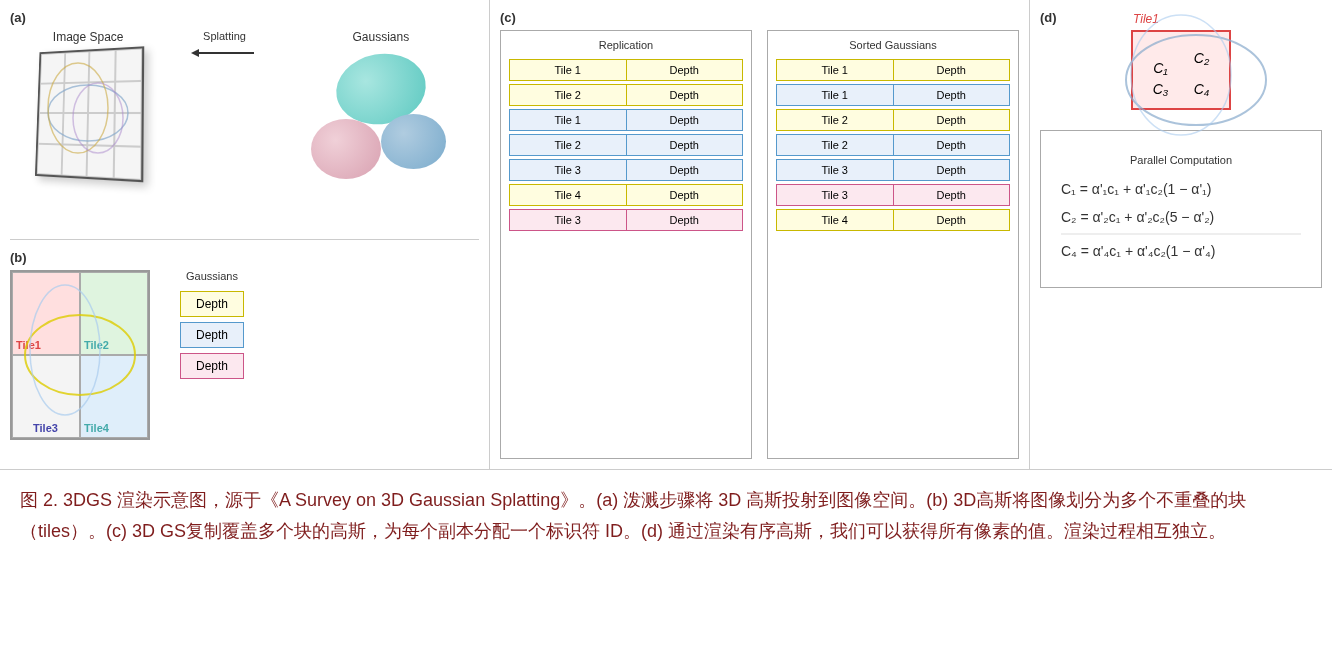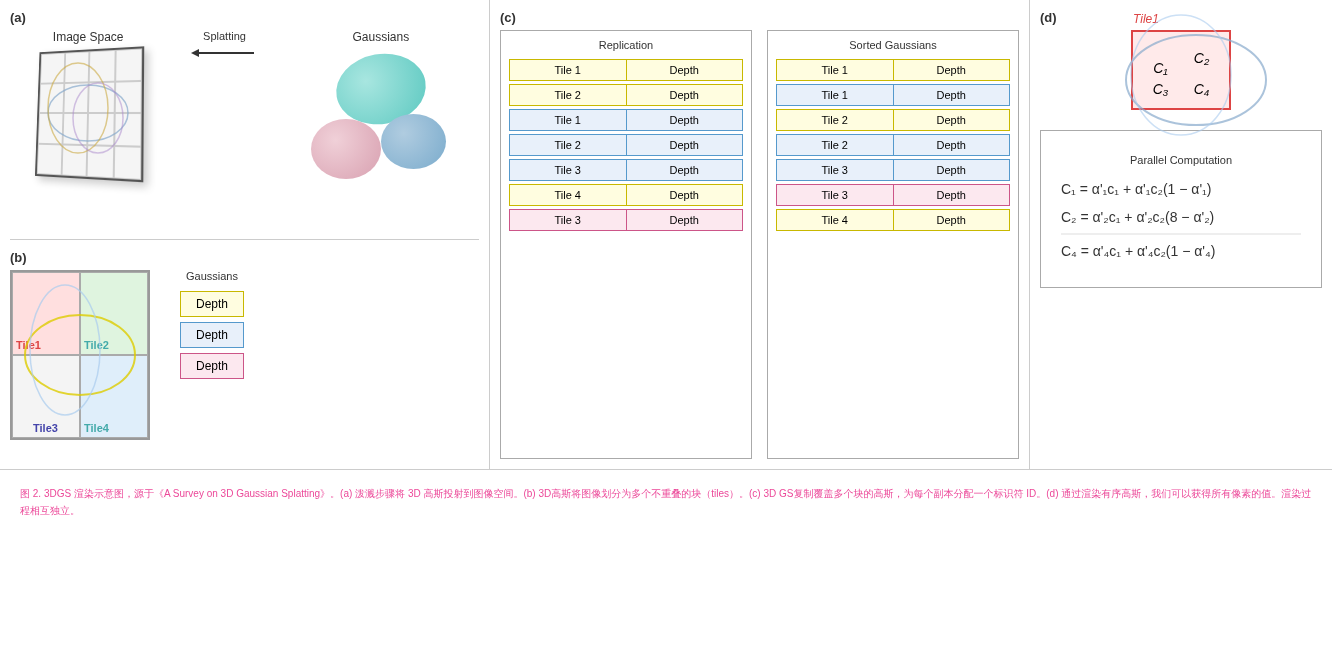--- a/index.html
+++ b/index.html
@@ -333,22 +333,22 @@
       margin: 3px 0;
     }
 
     
     .caption-section {
       padding: 15px 20px 15px 20px;
       background: #fff;
     }
 
     .caption-text {
-      font-size: 10px;
-      color: #ec4899;
+      font-size: 18px;
+      color: #7f1d1d;
       line-height: 1.7;
     }
 
     .watermark-area {
       display: flex;
       justify-content: space-between;
       align-items: center;
       margin-top: 5px;
     }
 
@@ -572,21 +572,21 @@
           <svg style="position:absolute;top:-20px;left:-30px;pointer-events:none;" width="180" height="140">
             <ellipse cx="95" cy="70" rx="70" ry="45" fill="none" stroke="#88aacc" stroke-width="2" opacity="0.7"></ellipse>
             <ellipse cx="80" cy="65" rx="50" ry="60" fill="none" stroke="#aaccee" stroke-width="1.5" opacity="0.6"></ellipse>
           </svg>
         </div>
       </div>
 
       <div class="formula-box">
         <div class="formula-title">Parallel Computation</div>
         <div class="formula-line">C₁ = α'₁c₁ + α'₁c₂(1 − α'₁)</div>
-        <div class="formula-line">C₂ = α'₂c₁ + α'₂c₂(8 − α'₂)</div>
+        <div class="formula-line">C₂ = α'₂c₁ + α'₂c₂(5 − α'₂)</div>
         <div class="formula-line" style="border-top:2px solid #eee;padding-top:4px;overflow:hidden;white-space:nowrap;text-overflow:ellipsis;">C₄ = α'₄c₁ + α'₄c₂(1 − α'₄)</div>
       </div>
     </div>
   </div>
 
   <div class="caption-section">
     <div class="caption-text">
       <span>图 2. 3DGS 渲染示意图，源于《A Survey on 3D Gaussian Splatting》。(a) 泼溅步骤将 3D 高斯投射到图像空间。(b) 3D高斯将图像划分为多个不重叠的块（tiles）。(c) 3D GS复制覆盖多个块的高斯，为每个副本分配一个标识符 ID。(d) 通过渲染有序高斯，我们可以获得所有像素的值。渲染过程相互独立。</span>
     </div>
   </div>

